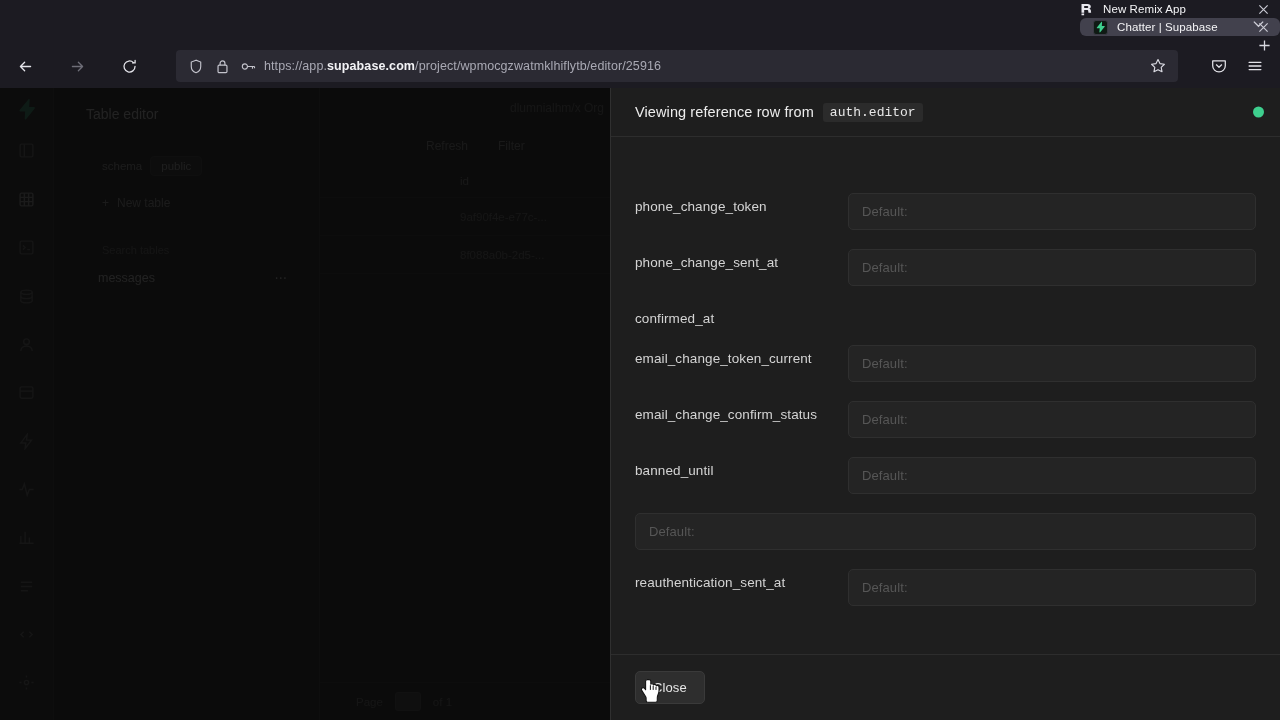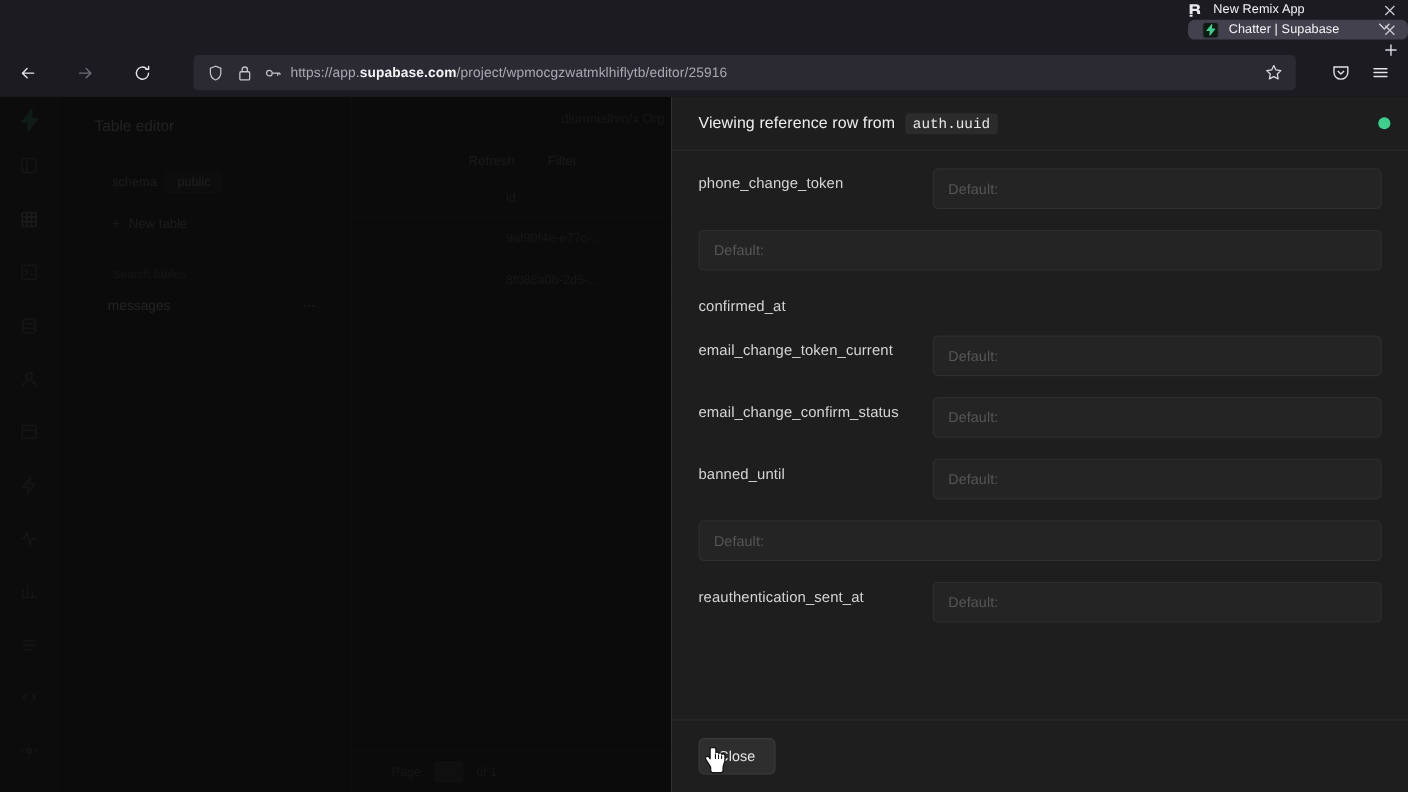--- a/index.html
+++ b/index.html
@@ -318,20 +318,21 @@
     position: absolute;
     top: 88px;
     left: 610px;
     width: 670px;
     height: 632px;
     background: #1e1e1e;
     border-left: 1px solid #303030;
     z-index: 20;
     display: flex;
     flex-direction: column;
+    gap: 40px;
   }
   .modal-header {
     height: 49px;
     flex: 0 0 49px;
     display: flex;
     align-items: center;
     padding: 0 22px 0 24px;
     border-bottom: 1px solid #2d2d2d;
     position: relative;
   }
@@ -569,32 +570,33 @@
         <div class="ftype">uuid</div>
       </div>
     </div>
   </div>
 
   <div class="dim-overlay"></div>
 
   <div class="modal">
     <div class="modal-header">
       <span class="modal-title">Viewing reference row from</span>
-      <span class="mono-chip">auth.uuid</span>
+      <span class="mono-chip">auth.editor</span>
       <span class="status-dot" style="background: rgb(62, 207, 142);"></span>
     </div>
 
     <div class="modal-body">
 
       <div class="field-row">
         <div class="field-label">phone_change_token</div>
         <div class="field-input placeholder">Default:</div>
       </div>
 
       <div class="field-row">
+        <div class="field-label">phone_change_sent_at</div>
         <div class="field-input placeholder">Default:</div>
       </div>
 
       <div class="field-row">
         <div class="field-label">confirmed_at</div>
       </div>
 
       <div class="field-row">
         <div class="field-label">email_change_token_current</div>
         <div class="field-input placeholder">Default:</div>

